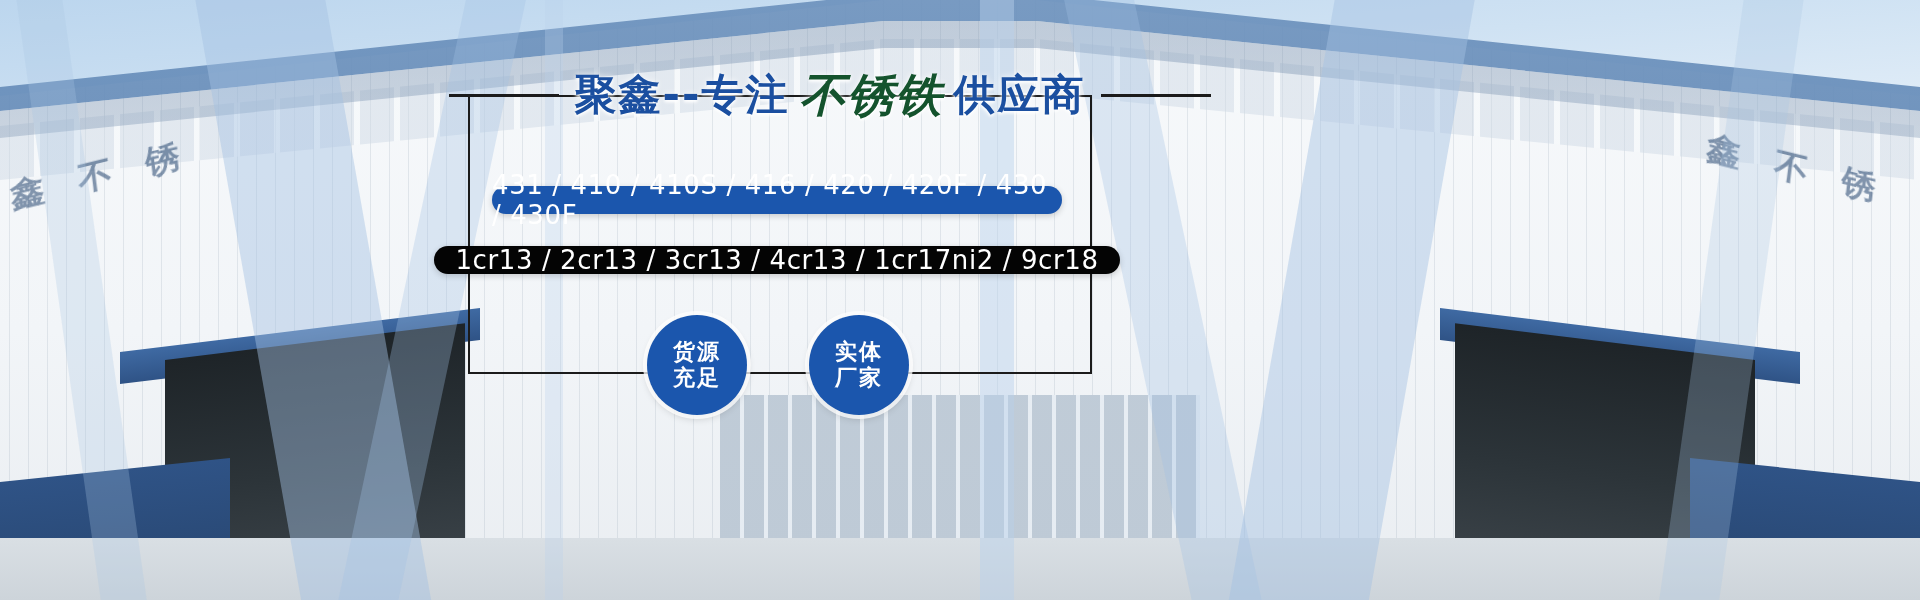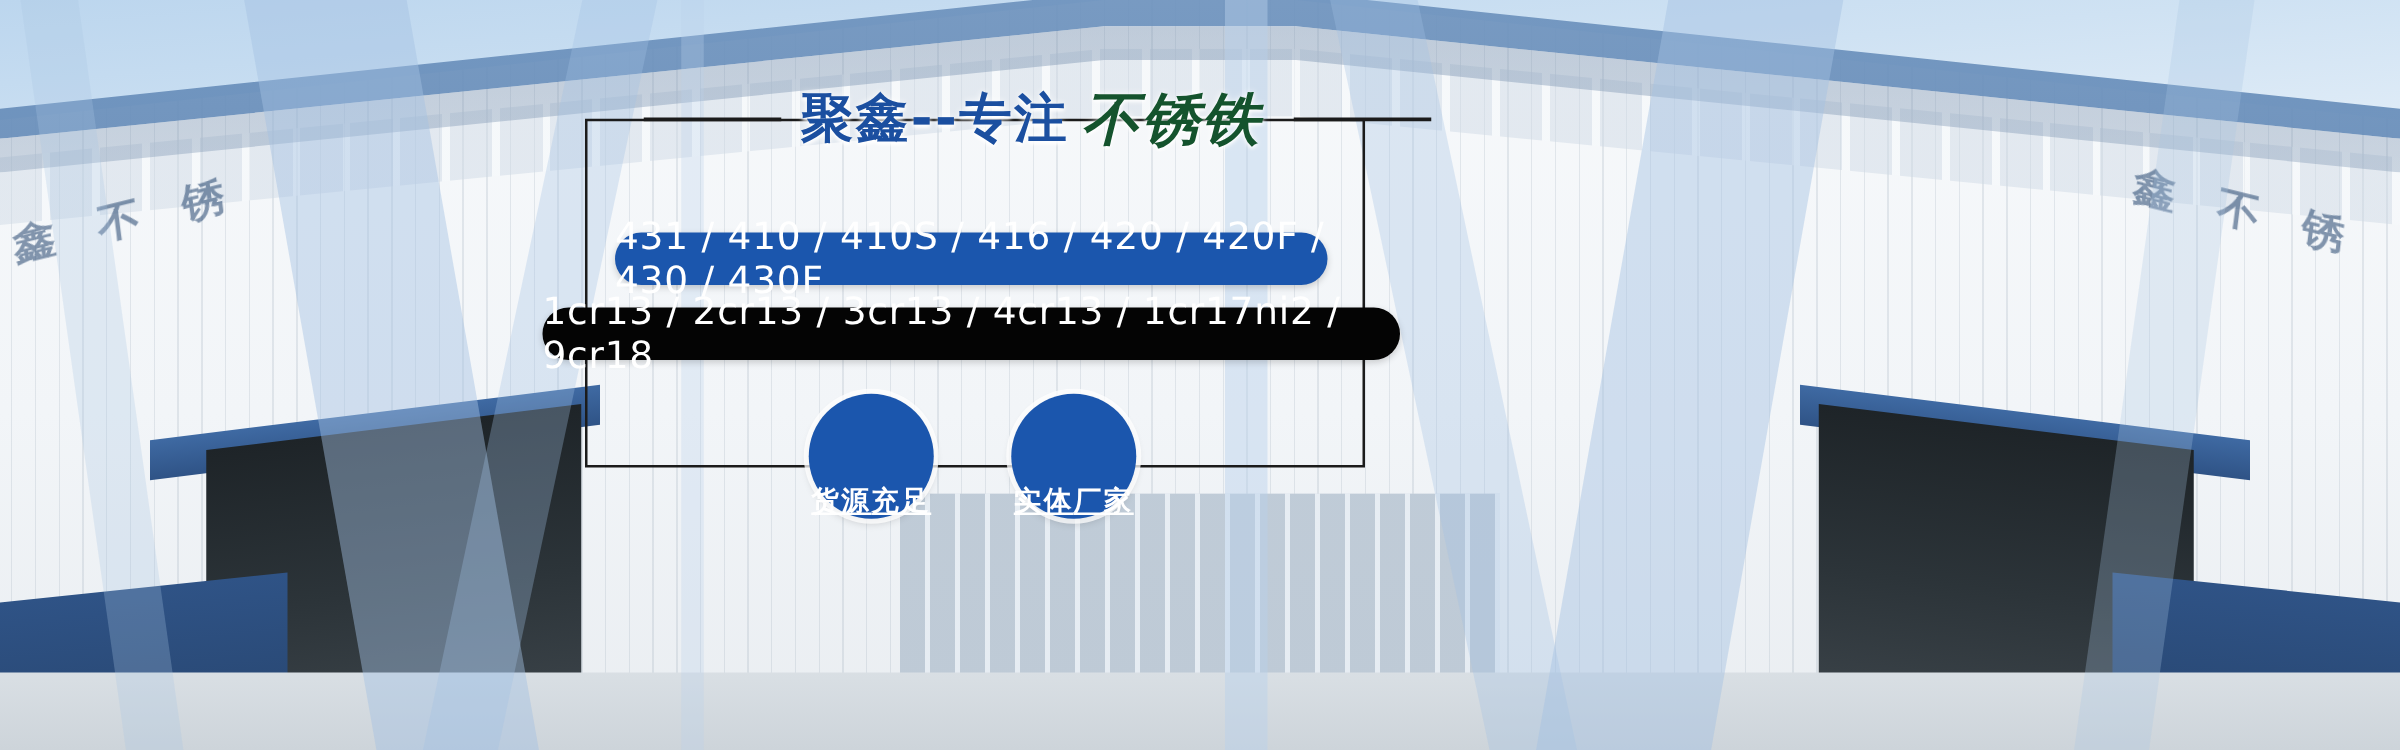--- a/index.html
+++ b/index.html
@@ -134,41 +134,40 @@
     letter-spacing:2px;
   }
   .hl-blue{color:#1b4fa0;}
   .hl-green{
     color:#14532d;font-style:italic;padding:0 10px;
     font-family:"DejaVu Serif","Liberation Serif",serif;
     font-size:46px;
   }
 
   .pill{
-    position:absolute;height:42px;border-radius:21px;
+    position:absolute;height:28px;border-radius:21px;
     display:flex;align-items:center;justify-content:center;
-    color:#ffffff;font-size:30px;letter-spacing:.6px;
+    color:#ffffff;font-size:26px;letter-spacing:.6px;
     font-family:"DejaVu Sans","Liberation Sans",sans-serif;
     box-shadow:0 2px 6px rgba(0,0,0,.18);
   }
   .pill-blue{left:492px;top:186px;width:570px;background:#1b56ad;}
   .pill-black{left:434px;top:246px;width:686px;background:#040404;}
 
   .circles{
     position:absolute;left:468px;top:310px;width:620px;height:110px;
     display:flex;align-items:center;justify-content:center;gap:62px;
   }
   .circle{
     width:100px;height:100px;border-radius:50%;
-    display:flex;flex-direction:row;align-items:flex-end;justify-content:center;
+    display:flex;flex-direction:column;align-items:center;justify-content:center;
     color:#ffffff;font-weight:700;font-size:22px;line-height:1.16;
     font-family:"DejaVu Sans","Liberation Sans",sans-serif;
     box-shadow:0 0 0 4px rgba(255,255,255,.75),0 3px 8px rgba(0,0,0,.2);
     letter-spacing:2px;
-    text-decoration:underline;
   }
   .c-blue{background:#1b56ad;}
   .c-green{background:#35a35f;}
   .circle span{display:block;}
 </style>
 </head>
 <body>
 
 <div id="banner">
 
@@ -202,20 +201,21 @@
   </div>
 
   <div class="content">
 
     <div class="frame"></div>
 
     <div class="headline">
       <div class="hl-rule left"></div>
       <span class="hl-text hl-blue">聚鑫--专注</span>
       <span class="hl-text hl-green">不锈铁</span>
+      <span class="hl-text hl-blue">供应商</span>
       <div class="hl-rule right"></div>
     </div>
 
     <div class="pill pill-blue">431 / 410  / 410S / 416 / 420 / 420F / 430 / 430F</div>
     <div class="pill pill-black">1cr13  /  2cr13  /  3cr13  /  4cr13  /  1cr17ni2  /  9cr18</div>
 
     <div class="circles">
       <div class="circle c-blue">
         <span>货源</span>
         <span>充足</span>

